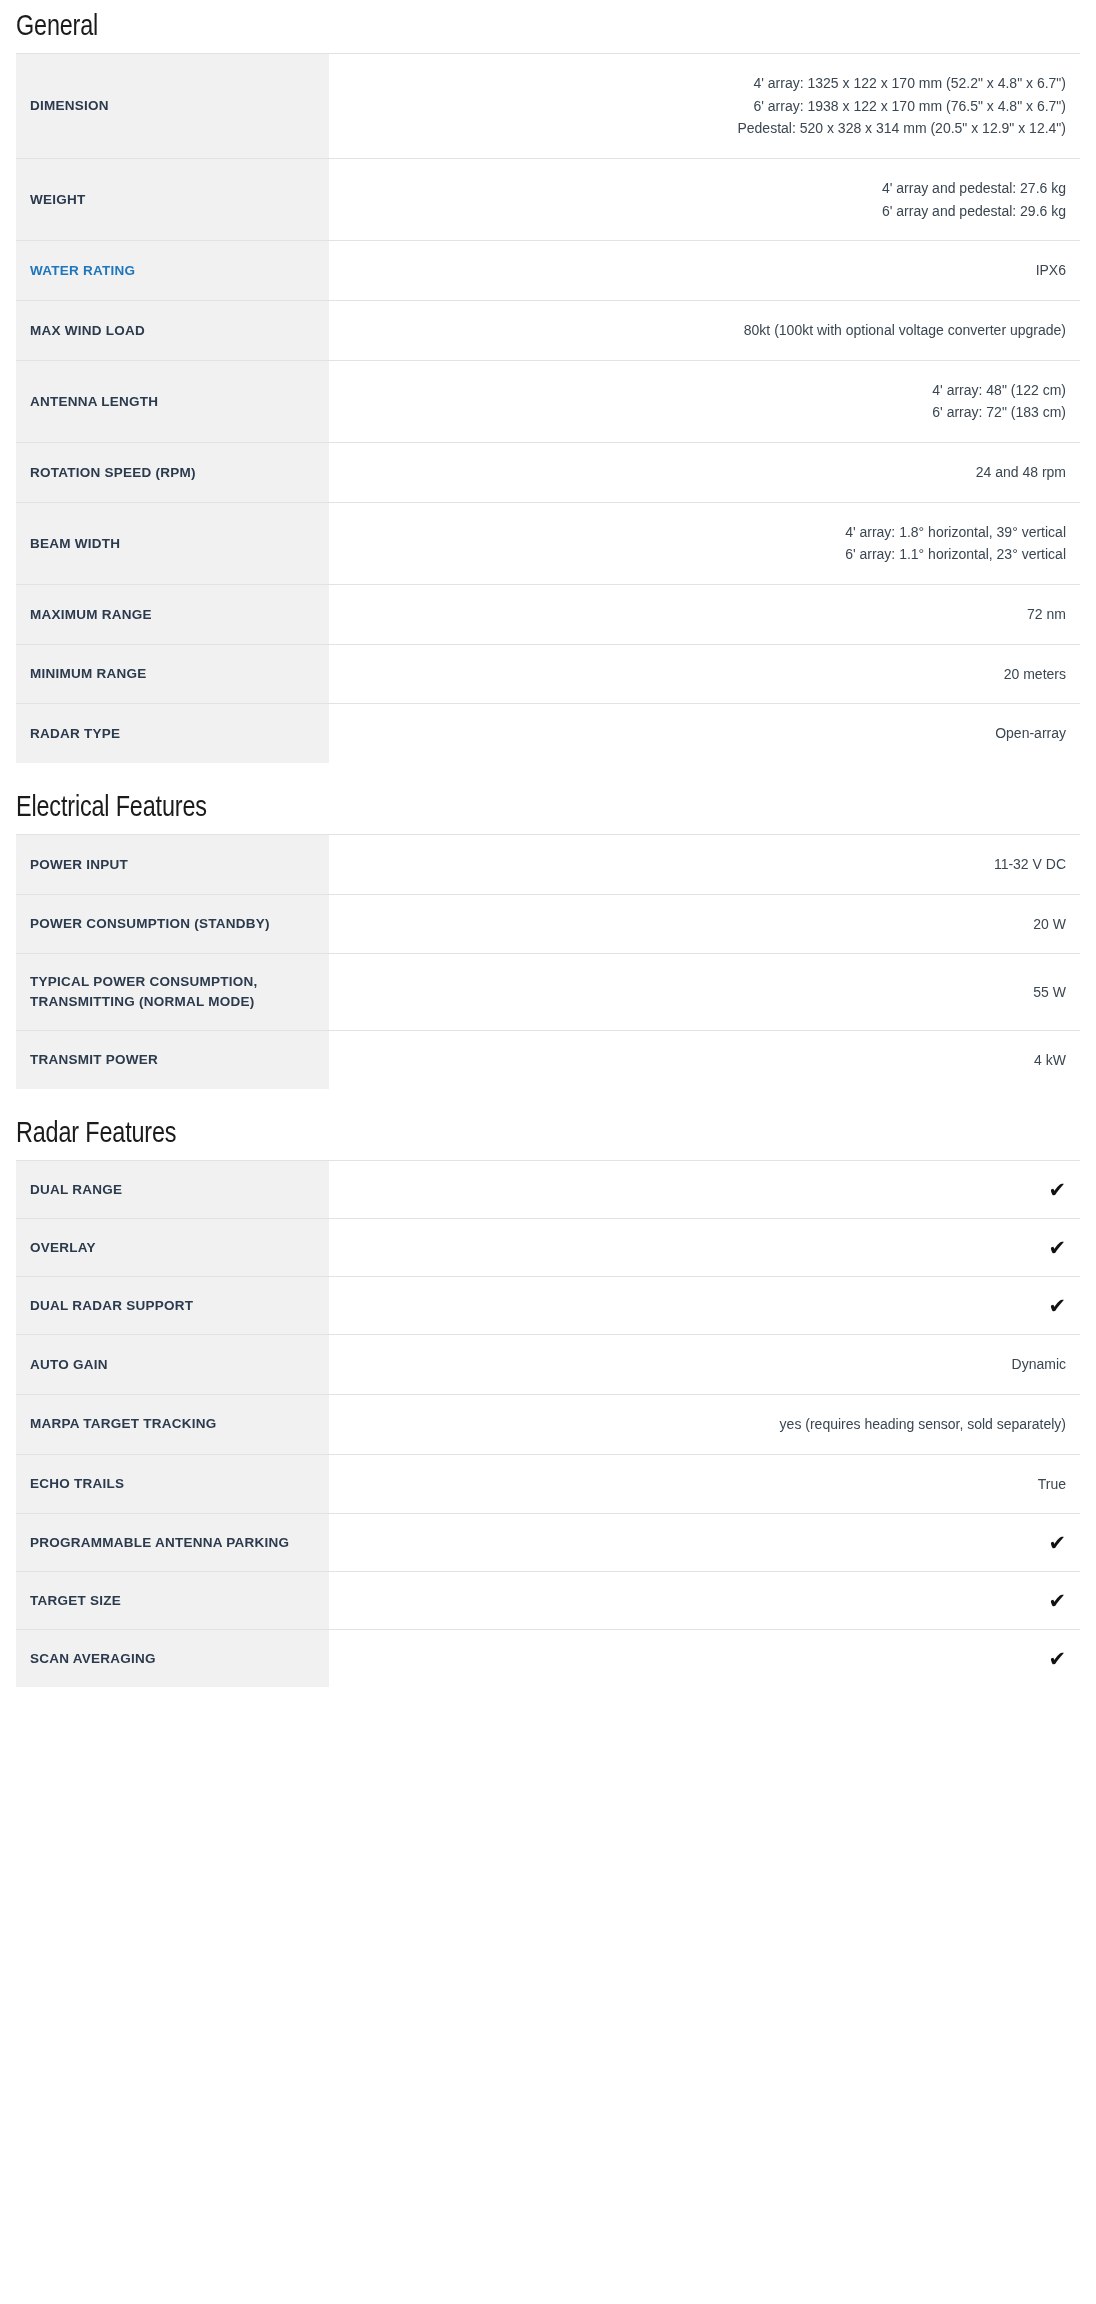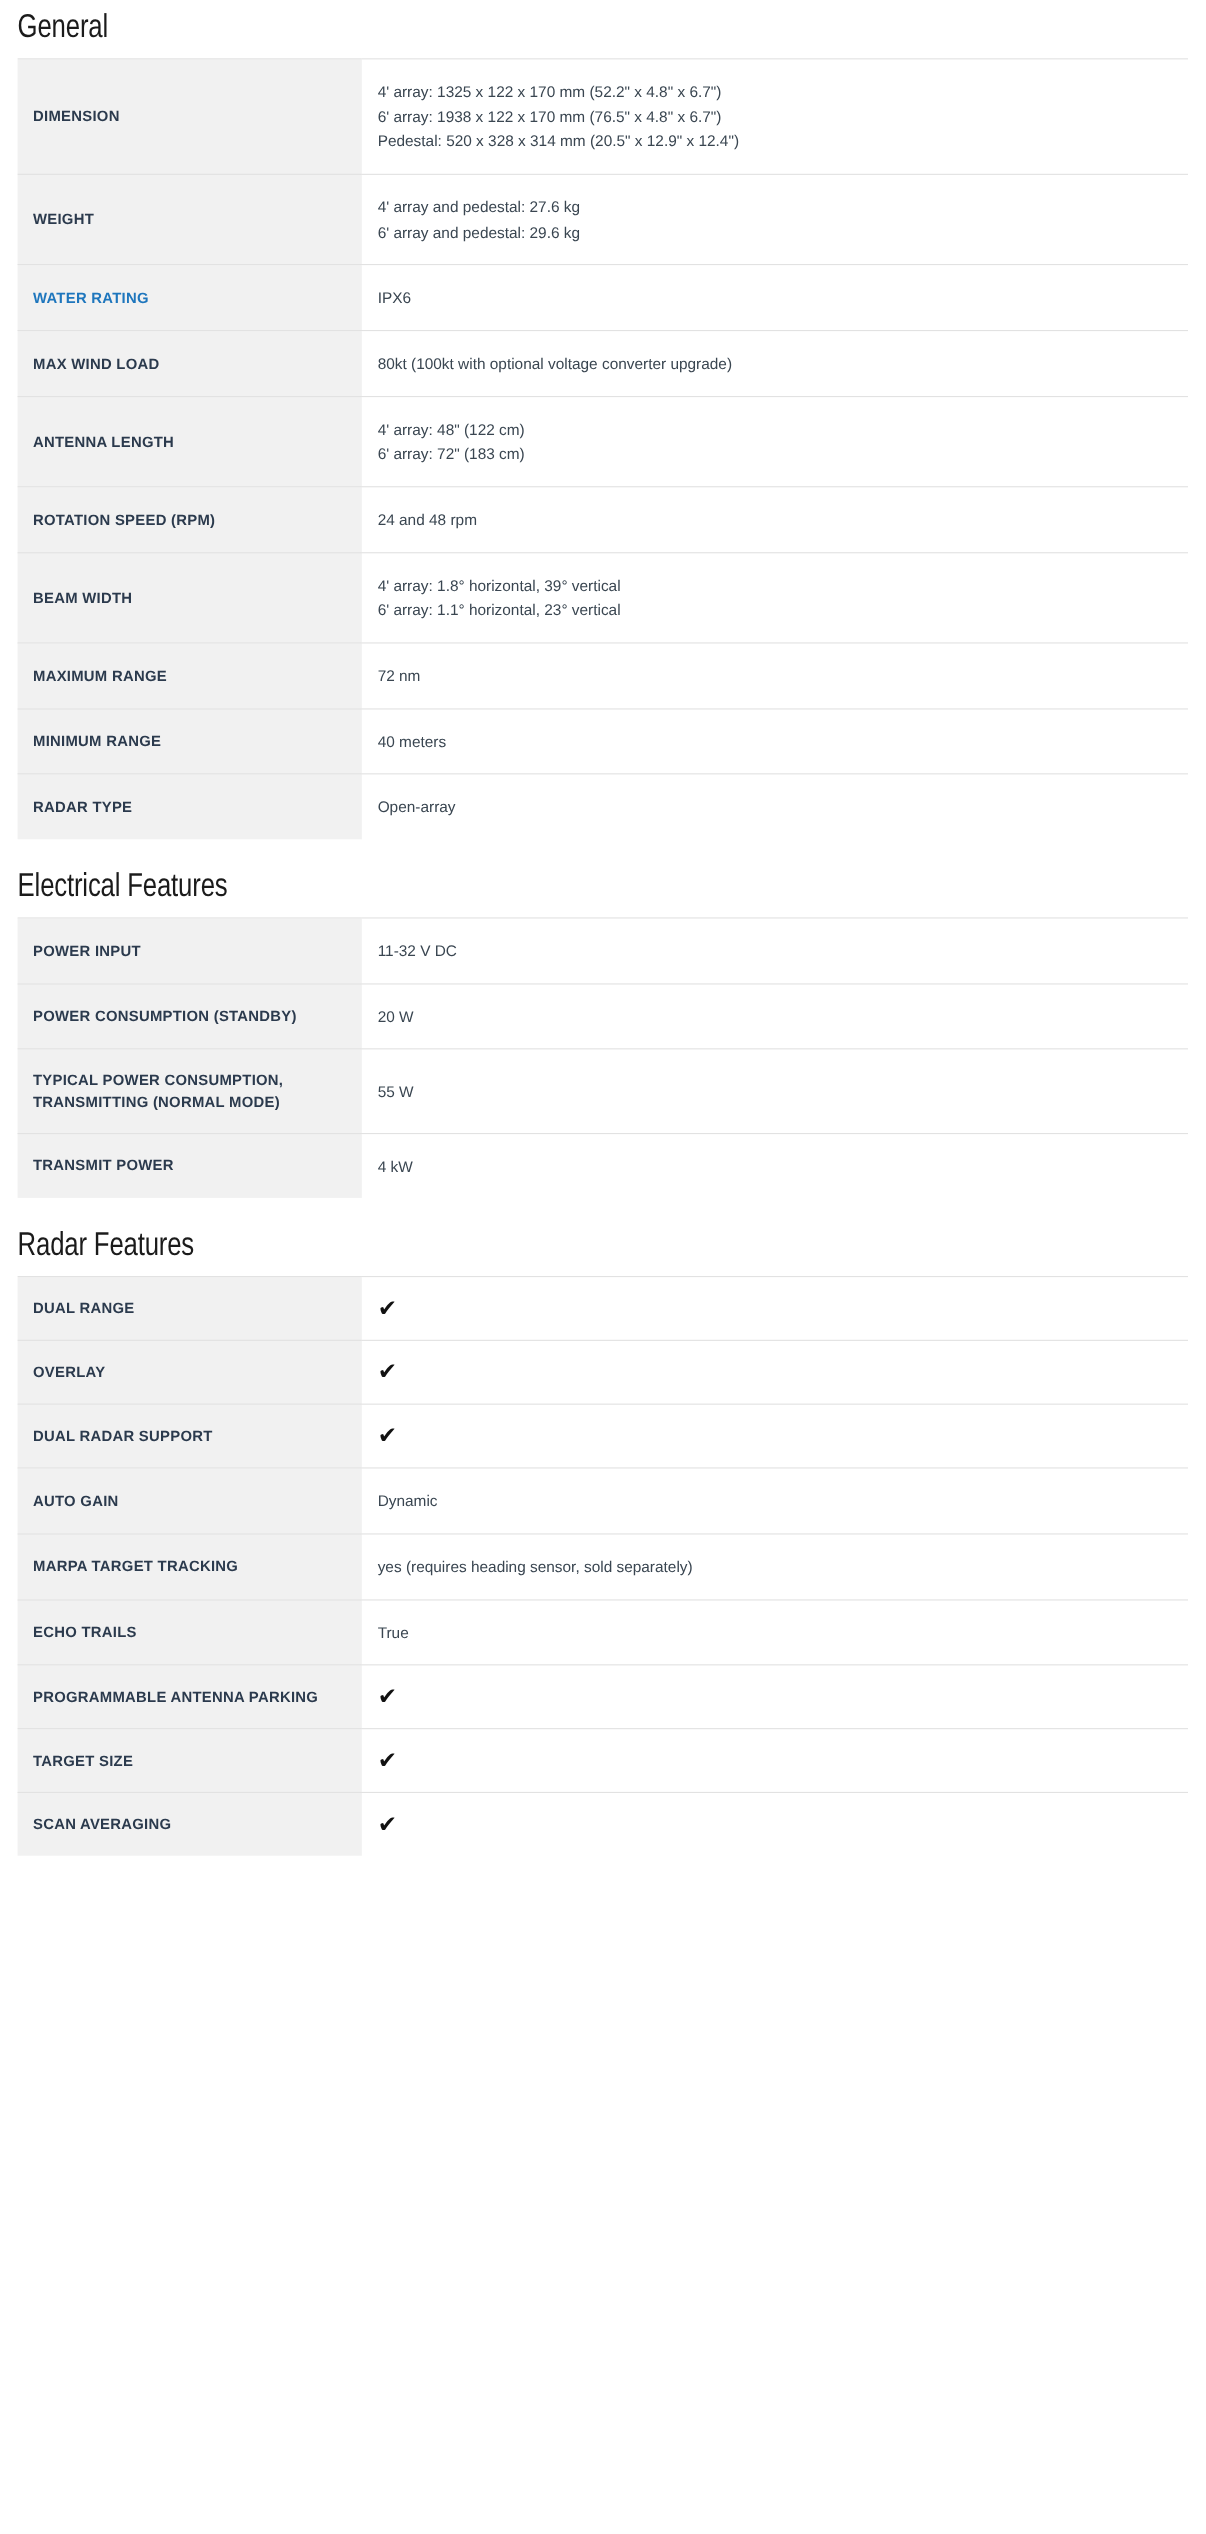--- a/index.html
+++ b/index.html
@@ -56,21 +56,21 @@
   td.k.link { color: #1e76bd; }
   td.k.link .kl { cursor: pointer; margin-top: 32px; }
 
   td.v {
     width: 702px;
     background: #ffffff;
     color: #3a4651;
     font-size: 14px;
     font-weight: 400;
     line-height: 1.62;
-    text-align: left;
+    text-align: right;
     font-family: "Liberation Sans", "DejaVu Sans", sans-serif;
   }
   td.v .line { display: block; }
   td.v.check {
     color: #111111;
     font-size: 21px;
     font-weight: 700;
     line-height: 1;
   }
   .tail { height: 8px; }
@@ -132,21 +132,21 @@
           </tr>
           <tr>
             <td class="k"><span class="kl">MAXIMUM RANGE</span></td>
             <td class="v">
               <span class="line">72 nm</span>
             </td>
           </tr>
           <tr>
             <td class="k"><span class="kl">MINIMUM RANGE</span></td>
             <td class="v">
-              <span class="line">40 meters</span>
+              <span class="line">20 meters</span>
             </td>
           </tr>
           <tr>
             <td class="k"><span class="kl">RADAR TYPE</span></td>
             <td class="v">
               <span class="line">Open-array</span>
             </td>
           </tr>
         </tbody>
       </table>

